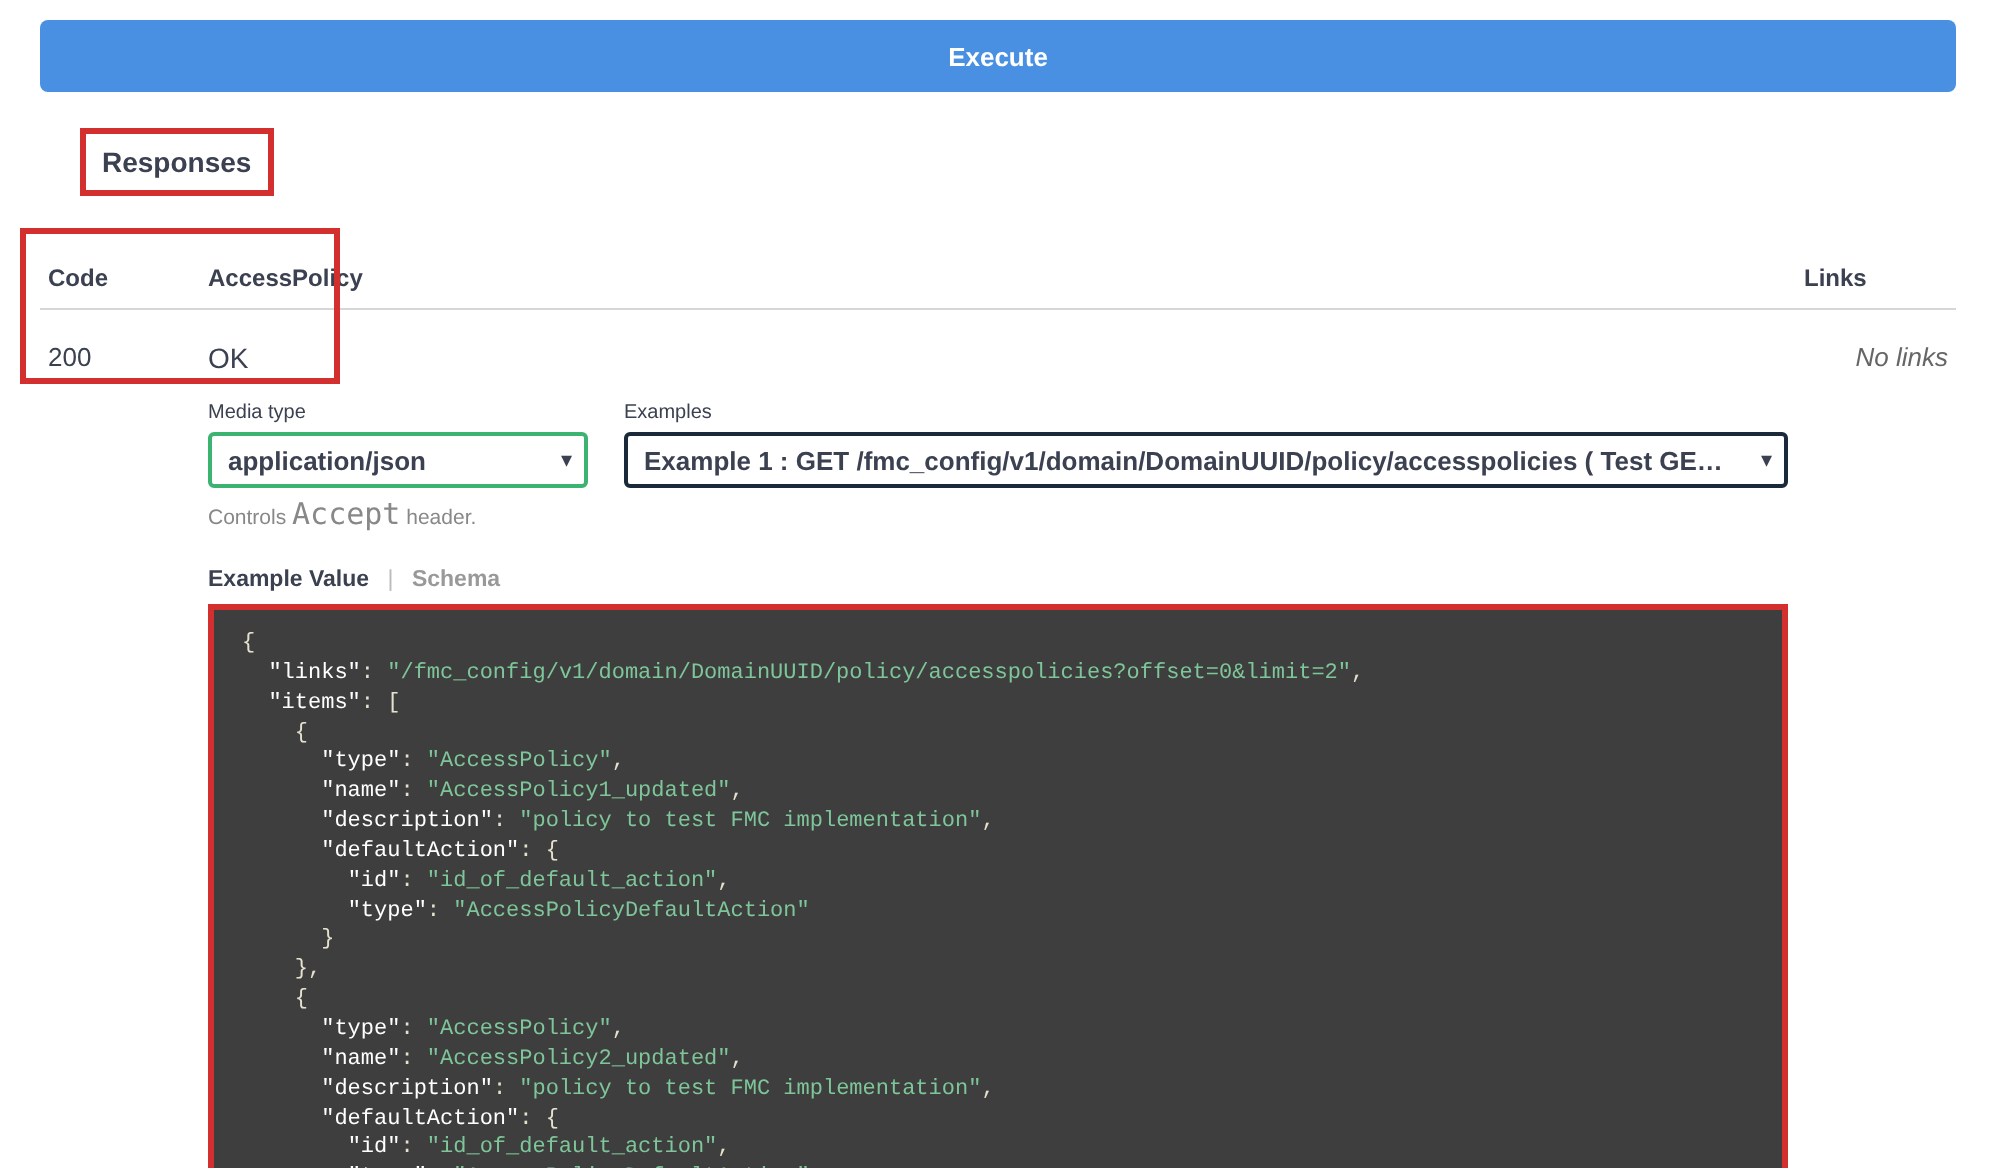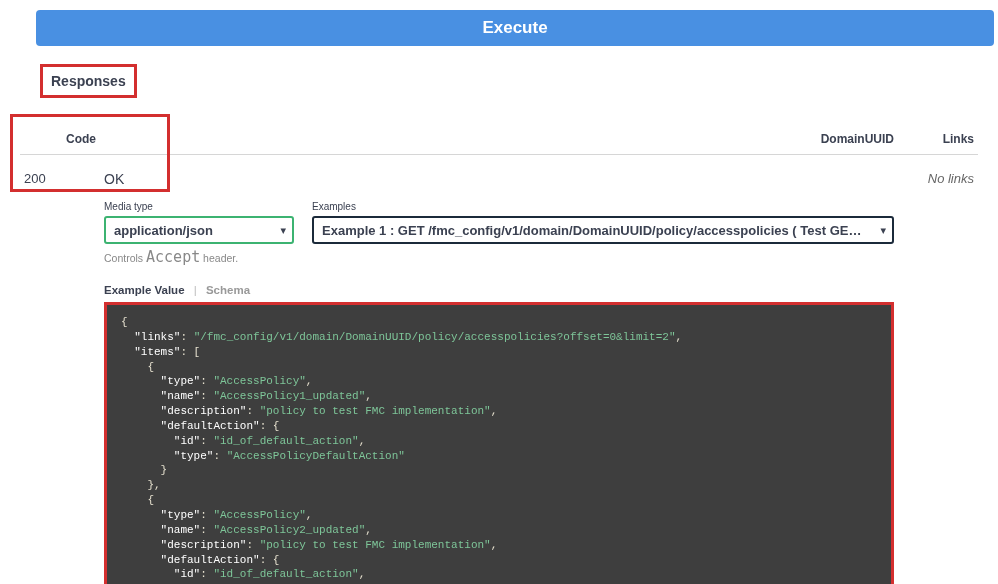--- a/index.html
+++ b/index.html
@@ -12,41 +12,40 @@
     .container {
       padding: 10px 20px 20px 20px;
     }
     .execute-button {
       width: 100%;
       background: #4990e2;
       color: #fff;
       border: none;
       border-radius: 4px;
       height: 36px;
-      font-size: 17px;
+      font-size: 13px;
       font-weight: 600;
       cursor: pointer;
-      margin-left: 16px;
     }
     .responses-title {
       display: inline-block;
       margin-top: 18px;
       padding: 6px 8px;
       font-size: 14px;
       font-weight: 700;
       border: 3px solid #d32f2f;
       margin-left: 20px;
     }
     .resp-table {
       width: 100%;
       border-collapse: collapse;
       margin-top: 26px;
     }
     .resp-table th {
-      text-align: right;
+      text-align: left;
       font-size: 12px;
       font-weight: 700;
       color: #3b4151;
       padding: 8px 4px;
       border-bottom: 1px solid #d6d6d6;
     }
     .th-links { text-align: right; }
     .col-code { width: 80px; }
     .col-links { width: 80px; }
     .resp-table td {
@@ -168,21 +167,21 @@
 <div class="container outer-relative">
 
   <button class="execute-button">Execute</button>
 
   <div class="responses-title">Responses</div>
 
   <table class="resp-table">
     <thead>
       <tr>
         <th class="col-code">Code</th>
-        <th>DomainUUID</th>
+        <th>AccessPolicy</th>
         <th class="col-links th-links">Links</th>
       </tr>
     </thead>
     <tbody>
       <tr>
         <td class="code-cell">200</td>
         <td>
           <div class="desc-ok">OK</div>
 
           <div class="row-selects">

